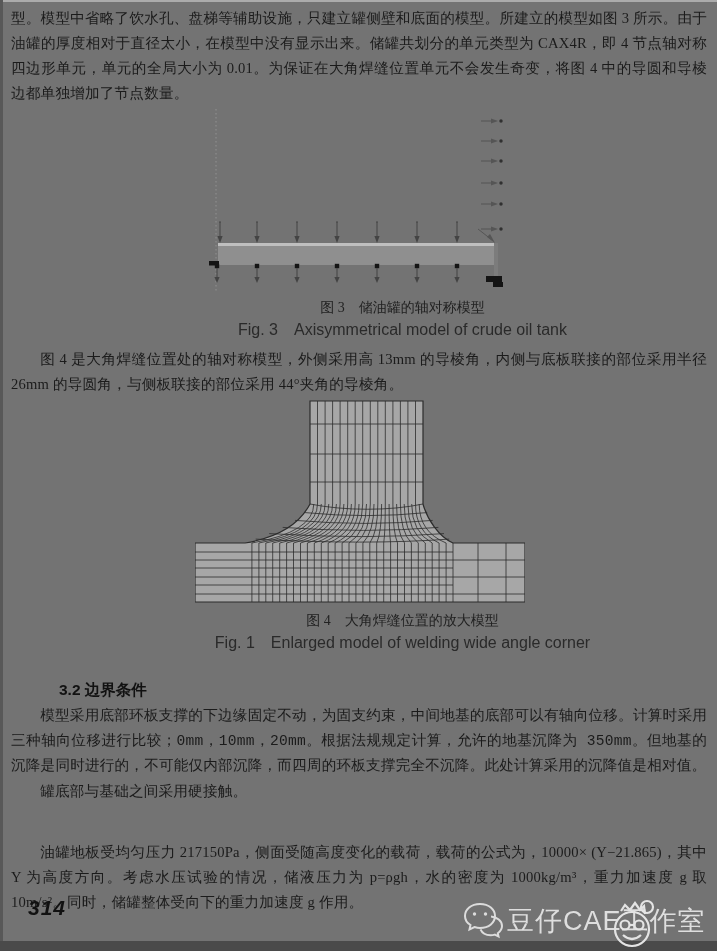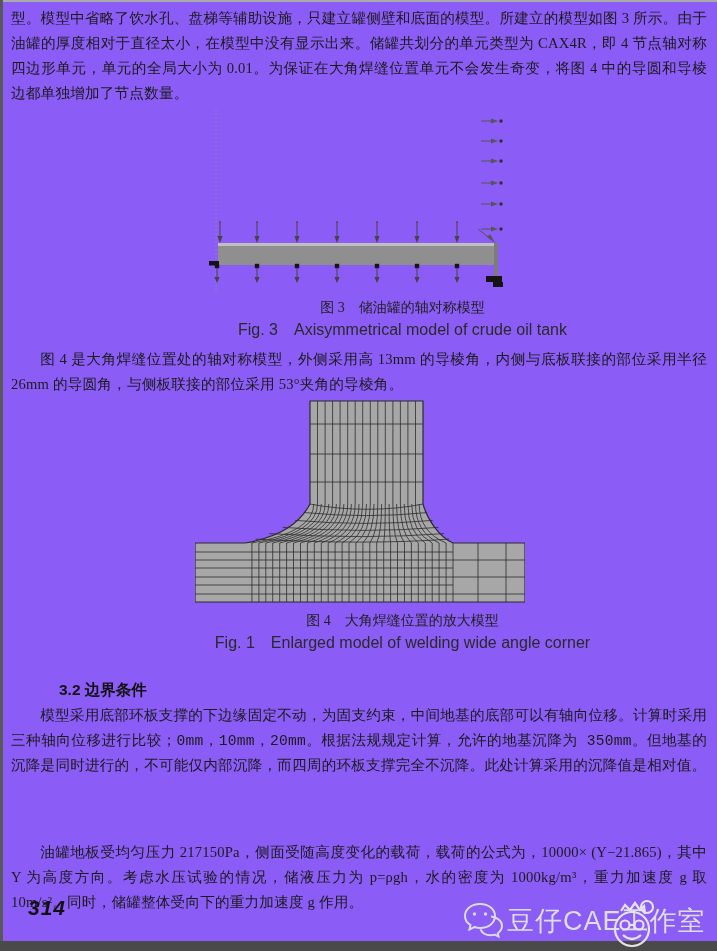--- a/index.html
+++ b/index.html
@@ -1,16 +1,16 @@
 <!DOCTYPE html>
 <html><head>
 <meta charset="utf-8">
 <style>
   html,body{margin:0;padding:0;background:#ffffff;}
-  .page{position:relative;width:717px;height:951px;background:#8b5cf6;overflow:hidden;
+  .page{position:relative;width:717px;height:951px;background:#737373;overflow:hidden;
         font-family:"Liberation Serif","DejaVu Serif",serif;color:#1b1b1b;}
   .edge-left{position:absolute;left:0;top:0;width:3px;height:951px;background:#585858;}
   .edge-top{position:absolute;left:0;top:0;width:717px;height:2px;background:#ababab;}
   .edge-bottom{position:absolute;left:0;top:941px;width:717px;height:10px;background:#4a4a4a;}
   .para{position:absolute;left:11px;width:696px;font-size:14.6px;line-height:25px;
         text-align:justify;letter-spacing:0.2px;}
   .indent{text-indent:2em;}
   .cap{position:absolute;left:0;width:717px;text-align:center;font-size:14px;color:#222;margin-left:44px;}
   .cap-en{font-family:"Liberation Sans","DejaVu Sans",sans-serif;font-size:16px;color:#2a2a2a;}
   .heading{position:absolute;left:11px;font-size:15.5px;font-weight:bold;
@@ -89,21 +89,21 @@
       <use href="#art" transform="translate(305,33)"></use>
       <use href="#art" transform="translate(305,53)"></use>
       <use href="#art" transform="translate(305,75)"></use>
       <use href="#art" transform="translate(305,96)"></use>
       <use href="#art" transform="translate(305,121)"></use>
     </svg>
   </div>
   <div class="cap" style="top:299px;">图 3　储油罐的轴对称模型</div>
   <div class="cap cap-en" style="top:320px;">Fig. 3　Axisymmetrical model of crude oil tank</div>
 
-  <div class="para indent" style="top:347px;">图 4 是大角焊缝位置处的轴对称模型，外侧采用高 13mm 的导棱角，内侧与底板联接的部位采用半径 26mm 的导圆角，与侧板联接的部位采用 53°夹角的导棱角。</div>
+  <div class="para indent" style="top:347px;">图 4 是大角焊缝位置处的轴对称模型，外侧采用高 13mm 的导棱角，内侧与底板联接的部位采用半径 26mm 的导圆角，与侧板联接的部位采用 44°夹角的导棱角。</div>
 
   <div class="fig" style="left:195px;top:399px;width:330px;height:206px;">
     <svg id="mesh4" width="330" height="206" viewBox="0 0 330 206" xmlns="http://www.w3.org/2000/svg">
         <path d="M0,144 L50,144 C80,139 103,128 115,105 L115,2 L228,2 L228,105 C232,120 244,138 258,144 L330,144 L330,203 L0,203 Z" fill="#a7a7a7" stroke="#2c2c2c" stroke-width="1.2"></path>
         <path d="M122.5,2 L122.5,105 Q122.5,133 63.9,144 L63.9,203" fill="none" stroke="#2c2c2c" stroke-width="0.8"></path>
         <path d="M130.1,2 L130.1,105 Q130.1,133 77.7,144 L77.7,203" fill="none" stroke="#2c2c2c" stroke-width="0.8"></path>
         <path d="M137.6,2 L137.6,105 Q137.6,133 91.6,144 L91.6,203" fill="none" stroke="#2c2c2c" stroke-width="0.8"></path>
         <path d="M145.1,2 L145.1,105 Q145.1,133 105.5,144 L105.5,203" fill="none" stroke="#2c2c2c" stroke-width="0.8"></path>
         <path d="M152.7,2 L152.7,105 Q152.7,133 119.3,144 L119.3,203" fill="none" stroke="#2c2c2c" stroke-width="0.8"></path>
         <path d="M160.2,2 L160.2,105 Q160.2,133 133.2,144 L133.2,203" fill="none" stroke="#2c2c2c" stroke-width="0.8"></path>
@@ -148,20 +148,21 @@
         <path d="M258,144 L258,203" fill="none" stroke="#2c2c2c" stroke-width="0.8"></path>
         <path d="M283,144 L283,203" fill="none" stroke="#2c2c2c" stroke-width="0.8"></path>
         <path d="M311,144 L311,203" fill="none" stroke="#2c2c2c" stroke-width="0.8"></path>
       </svg>
   </div>
   <div class="cap" style="top:612px;">图 4　大角焊缝位置的放大模型</div>
   <div class="cap cap-en" style="top:633px;">Fig. 1　Enlarged model of welding wide angle corner</div>
 
   <div class="heading" style="top:680px;">3.2 边界条件</div>
   <div class="para indent" style="top:704px;font-family:Liberation Mono, monospace;">模型采用底部环板支撑的下边缘固定不动，为固支约束，中间地基的底部可以有轴向位移。计算时采用三种轴向位移进行比较；0mm，10mm，20mm。根据法规规定计算，允许的地基沉降为 350mm。但地基的沉降是同时进行的，不可能仅内部沉降，而四周的环板支撑完全不沉降。此处计算采用的沉降值是相对值。</div>
+  <div class="para indent" style="top:779px;">罐底部与基础之间采用硬接触。</div>
   <div class="para indent" style="top:840px;">油罐地板受均匀压力 217150Pa，侧面受随高度变化的载荷，载荷的公式为，10000× (Y−21.865)，其中 Y 为高度方向。考虑水压试验的情况，储液压力为 p=ρgh，水的密度为 1000kg/m³，重力加速度 g 取 10m/s²。同时，储罐整体受向下的重力加速度 g 作用。</div>
 
   <div class="pageno">314</div>
 
   <div class="watermark">
     <svg class="wm-wechat" width="42" height="38" viewBox="0 0 42 38">
       <g fill="none" stroke="#dcdcdc" stroke-width="2">
         <path d="M17,3 C8,3 2,8.5 2,15 C2,18.8 4.2,22 7.5,24 L6.5,28.5 L11.5,26 C13.2,26.6 15,27 17,27 C26,27 32,21.5 32,15 C32,8.5 26,3 17,3 Z"></path>
         <path d="M28,15.5 C34,16 39,20 39,25 C39,28 37.2,30.5 34.8,32.2 L35.5,35.5 L31.8,33.6 C30.5,34 29,34.2 27.6,34.2 C23,34.2 19,31.8 17.5,28.4"></path>
       </g>

